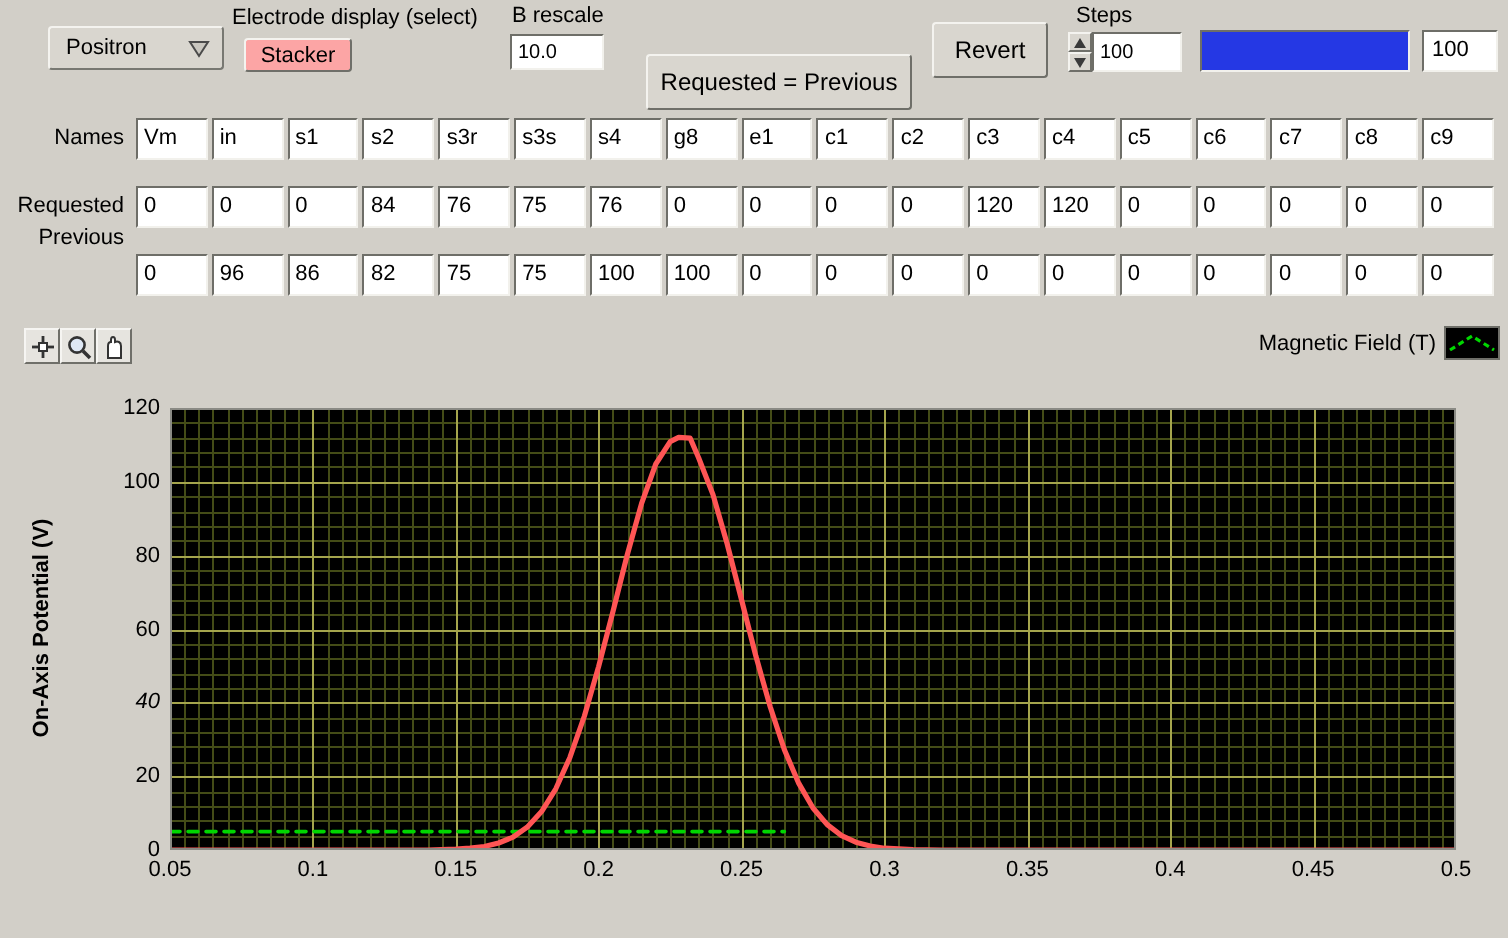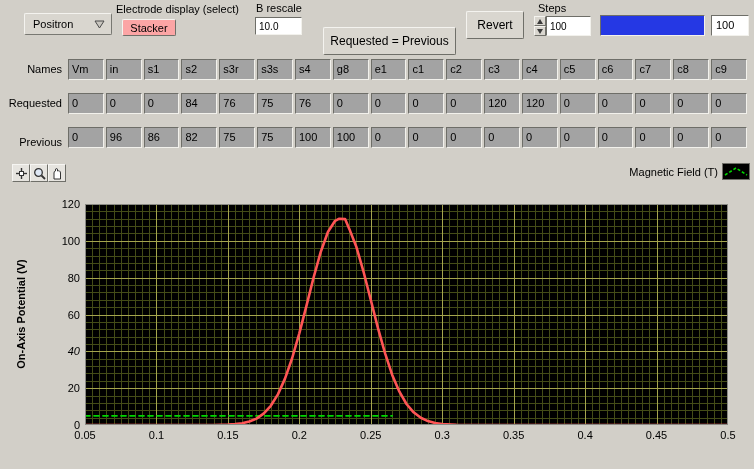--- a/index.html
+++ b/index.html
@@ -10,21 +10,21 @@
   .abs{position:absolute;}
   .lbl{white-space:nowrap;}
   .inset{background:#fff;border:1px solid;border-color:#6e6e68 #f2f1ec #f2f1ec #6e6e68;box-sizing:border-box;}
   .raised{background:#d9d6cf;border:1px solid;border-color:#f4f3ef #787872 #787872 #f4f3ef;box-sizing:border-box;}
   .btn{display:flex;align-items:center;justify-content:center;border-radius:2px;cursor:pointer;
        background:#d9d6cf;border:1px solid;border-color:#f4f3ef #6f6f69 #6f6f69 #f4f3ef;box-sizing:border-box;}
   .txt{font-family:Liberation Sans, sans-serif;font-size:10px;padding:0 0 0 3px;outline:none;}
   input.txt{height:100%;width:100%;border:none;background:transparent;}
   .ring{display:flex;align-items:center;justify-content:space-between;padding:0 6px 0 8px;border-radius:2px;}
   .cellrow{display:grid;grid-template-columns:repeat(18,1fr);gap:2px;width:679px;height:21px;}
-  .cell{background:#a3a3a3;border:1px solid;border-color:#6e6e68 #f2f1ec #f2f1ec #6e6e68;
+  .cell{background:#ffffff;border:1px solid;border-color:#6e6e68 #f2f1ec #f2f1ec #6e6e68;
         box-sizing:border-box;line-height:18px;padding-left:3px;overflow:hidden;}
   .rowlabel{width:62px;text-align:right;padding-right:2px;}
   .toolbtn{width:18px;height:18px;display:flex;align-items:center;justify-content:center;
            background:#e6e4df;border:1px solid;border-color:#f6f5f2 #6f6f69 #6f6f69 #f6f5f2;box-sizing:border-box;cursor:pointer;}
   #legend{display:flex;align-items:center;gap:8px;padding-left:44px;}
   .legend-item{display:flex;align-items:center;gap:4px;}
   .legend-swatch{width:28px;height:17px;background:#000;border:1px solid #6e6e68;display:flex;align-items:center;justify-content:center;box-sizing:border-box;}
   .tick{position:absolute;font-size:11px;color:#000;}
   .ytick{width:32px;text-align:right;}
   .xtick{width:40px;text-align:center;}
@@ -118,21 +118,21 @@
       <div class="cell">0</div>
       <div class="cell">120</div>
       <div class="cell">120</div>
       <div class="cell">0</div>
       <div class="cell">0</div>
       <div class="cell">0</div>
       <div class="cell">0</div>
       <div class="cell">0</div>
     </div>
 
-  <div class="abs rowlabel" style="left:0;top:136px;">Previous</div>
+  <div class="abs rowlabel" style="left:0;top:113px;">Previous</div>
   <div class="abs cellrow" style="left:68px;top:127px;">
       <div class="cell">0</div>
       <div class="cell">96</div>
       <div class="cell">86</div>
       <div class="cell">82</div>
       <div class="cell">75</div>
       <div class="cell">75</div>
       <div class="cell">100</div>
       <div class="cell">100</div>
       <div class="cell">0</div>

